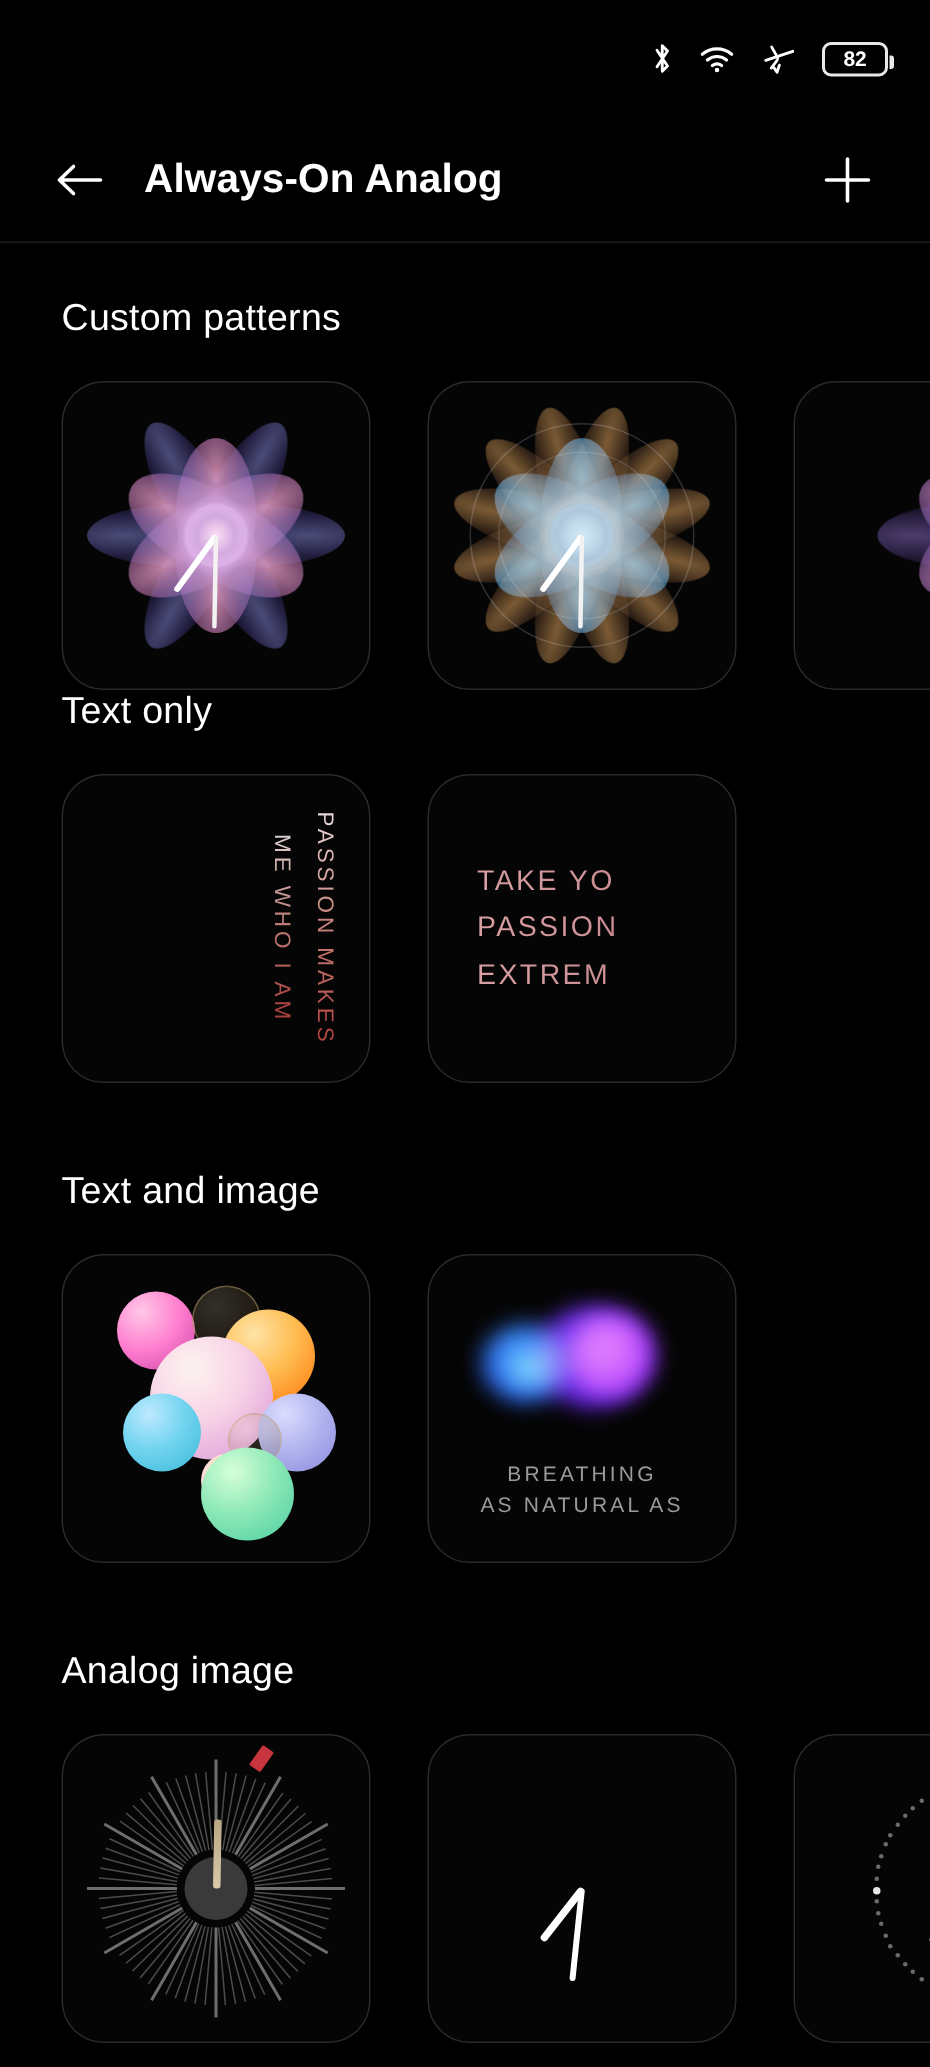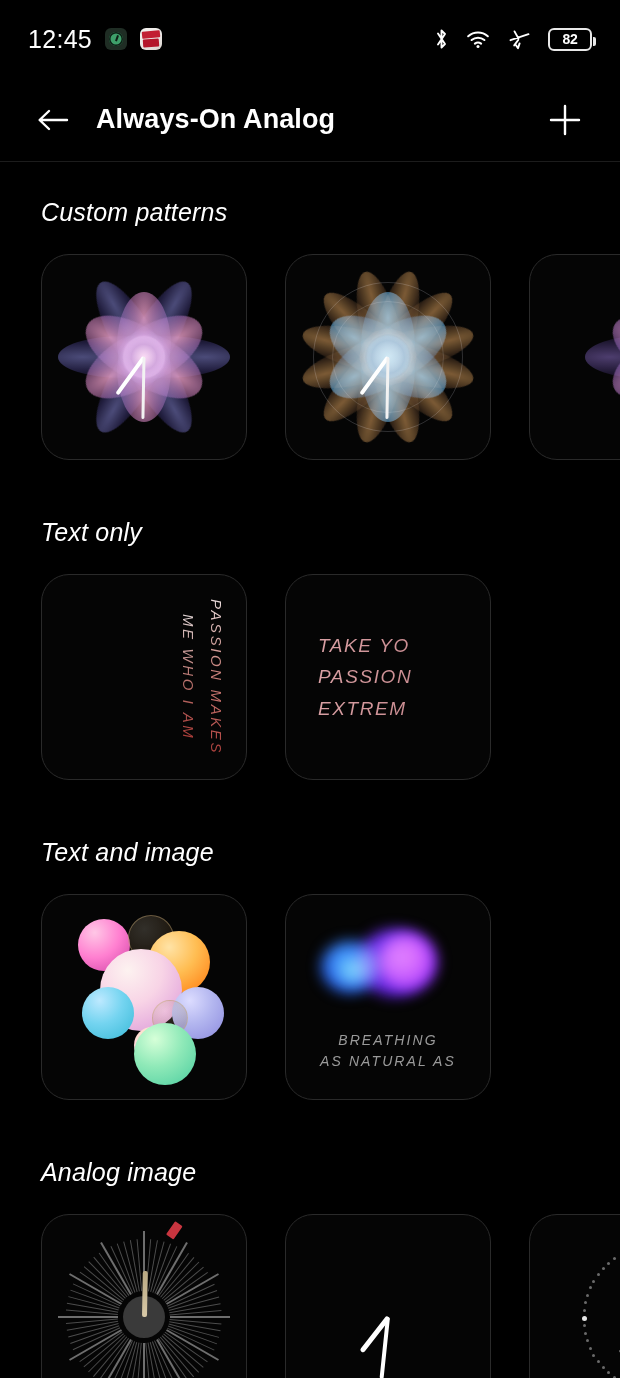--- a/index.html
+++ b/index.html
@@ -70,21 +70,21 @@
   }
   .back-btn { width: 42px; height: 42px; display:flex; align-items:center; justify-content:center; cursor:pointer; }
   .app-title {
     color: #fff; font-size: 27px; font-weight: 700;
     margin-left: 22px; letter-spacing: .1px; white-space: nowrap;
   }
   .add-btn { margin-left: auto; width: 46px; height: 46px; display:flex; align-items:center; justify-content:center; cursor:pointer;}
 
   
   .content { position: relative; }
-  .section { position: relative; font-style: italic; }
+  .section { position: relative; }
   .section-title {
     color: #fff; font-size: 25px; font-weight: 400;
     padding: 0 0 0 41px; letter-spacing: .2px;
   }
   .sec-1 .section-title { padding-top: 36px; }
   .row {
     display: flex; gap: 38px;
     padding-left: 41px;
     margin-top: 27px;
     overflow: hidden;
@@ -236,25 +236,20 @@
     position:absolute; background:#fff; border-radius:3px;
     transform-origin: 50% 100%;
   }
 </style>
 </head>
 <body>
 
 <div class="phone">
 
   <div class="statusbar">
-    <div class="sb-left">
-      <span class="sb-time">12:45</span>
-      <span class="sb-notif notif-clock"></span>
-      <span class="sb-notif notif-app"></span>
-    </div>
     <div class="sb-right">
       <span class="icon-bt">
         <svg viewBox="0 0 15 22" width="15" height="22">
           <path d="M4 5.5 L11 16 L7.5 19.5 L7.5 2.5 L11 6 L4 16.5" fill="none" stroke="#ffffff" stroke-width="1.9" stroke-linecap="round" stroke-linejoin="round"></path>
         </svg>
       </span>
       <span class="icon-wifi">
         <svg viewBox="0 0 24 20" width="24" height="20">
           <path d="M2.2 7.2 A15 15 0 0 1 21.8 7.2" fill="none" stroke="#fff" stroke-width="2.1" stroke-linecap="round"></path>
           <path d="M5.6 11 A10 10 0 0 1 18.4 11" fill="none" stroke="#fff" stroke-width="2.1" stroke-linecap="round"></path>
@@ -354,21 +349,21 @@
               <div class="petal" style="transform: rotate(300deg) translateY(-22px);"></div>
             </div>
           <div class="hands" style="left:78px">
             
             
           </div>
         </div>
       </div>
     </div>
 
-    <div class="section" style="margin-top:58px">
+    <div class="section" style="">
       <div class="section-title">Text only</div>
       <div class="row">
 
 
         <div class="card">
           <div class="vtext-wrap">
             <div class="vtext l2">ME WHO I AM</div>
             <div class="vtext">PASSION MAKES</div>
           </div>
         </div>

